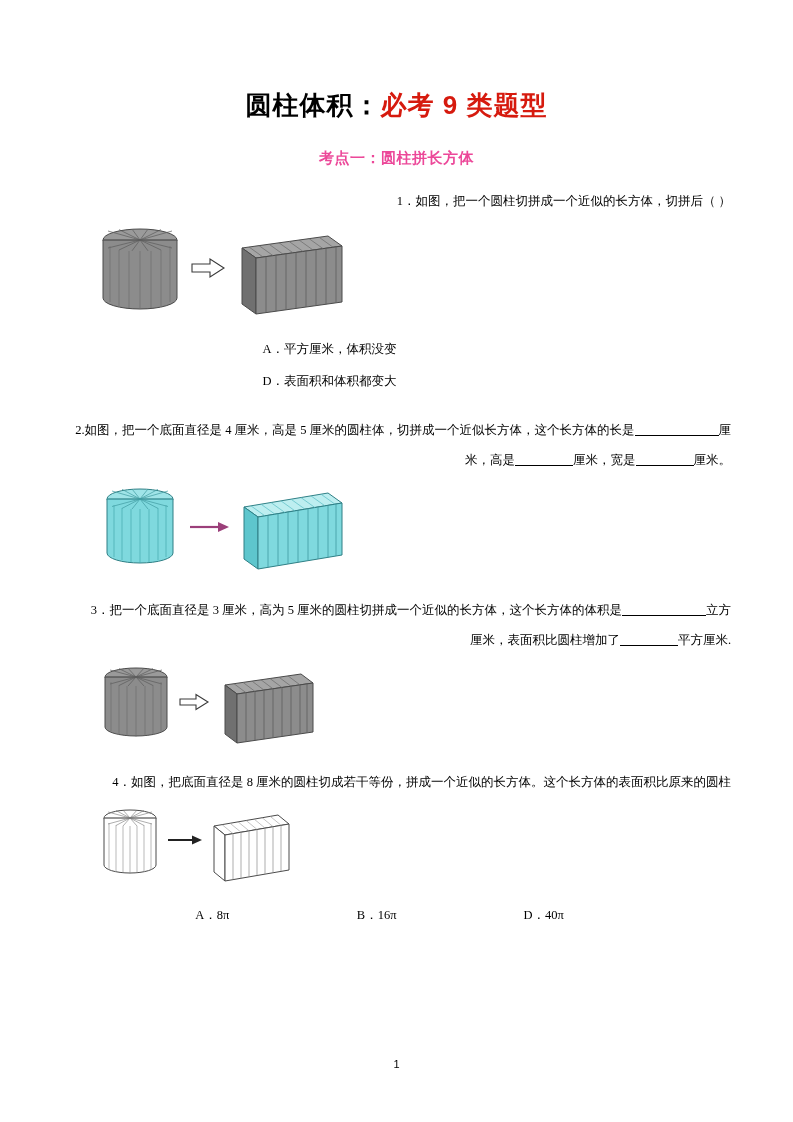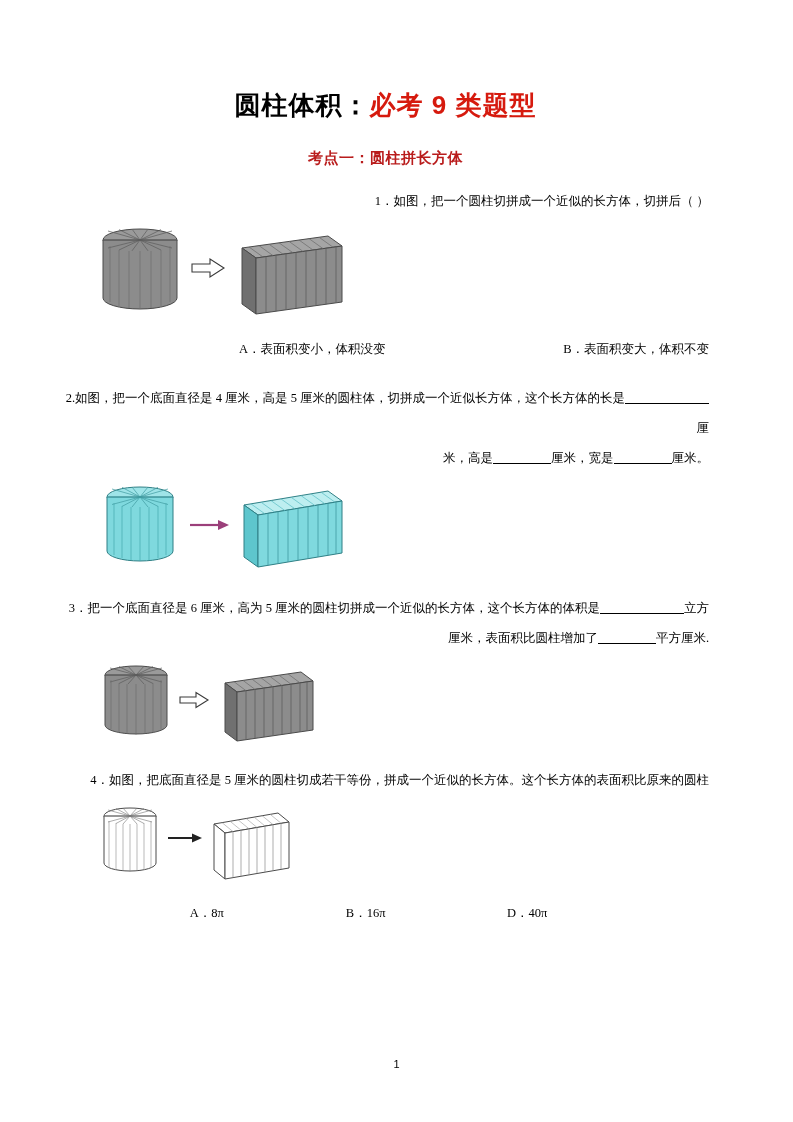--- a/index.html
+++ b/index.html
@@ -13,36 +13,36 @@
     font-family: "Liberation Serif", serif;
     color: #000000;
     position: relative;
     overflow: hidden;
   }
   .page {
     position: relative;
     width: 793px;
     height: 1122px;
     box-sizing: border-box;
-    padding: 70px 84px 40px 62px;
+    padding: 70px 62px 40px 62px;
   }
   .doc-title {
     text-align: center;
     font-family: "Liberation Sans", sans-serif;
     font-weight: bold;
     font-size: 26px;
     letter-spacing: 1px;
     margin: 18px 0 0 0;
   }
   .doc-title .red {
     color: #d61a0e;
   }
   .section-head {
     text-align: center;
-    color: #b91c1c;
+    color: #ec4899;
     font-family: "Liberation Sans", sans-serif;
     font-weight: bold;
     font-size: 15px;
     margin: 26px 0 0 0;
     letter-spacing: 0.5px;
   }
   .q {
     font-size: 12.5px;
     line-height: 30px;
     margin-top: 18px;
@@ -169,24 +169,24 @@
             <line x1="197" y1="15.4" x2="211" y2="25.4"></line>
             <line x1="207" y1="14" x2="221" y2="24"></line>
             <line x1="217" y1="12.6" x2="231" y2="22.6"></line>
             <line x1="227" y1="11.2" x2="241" y2="21.2"></line>
           </g>
         </g>
       </svg>
     </div>
     <div class="choices">
       <div class="choices-row">
-        <div class="ch c2">A．表面积变小，体积没变</div>
-        <div class="ch c2">B．表面积变大，体积不变</div>
+        <div class="ch c2">A．平方厘米，体积没变</div>
       </div>
       <div class="choices-row">
+        <div class="ch c2">D．表面积和体积都变大</div>
       </div>
     </div>
   </div>
 
   <div class="q">
     <div class="q-line">
       <span>2.</span><span>如图，把一个底面直径是 4 厘米，高是 5 厘米的圆柱体，切拼成一个近似长方体，这个长方体的长是</span><span class="blank-long"></span><span>厘</span>
     </div>
     <div class="q-line">
       <span class="indent">米，高是</span><span class="blank-mid"></span><span>厘米，宽是</span><span class="blank-mid"></span><span>厘米。</span>
@@ -250,21 +250,21 @@
             <line x1="219" y1="10.9" x2="233" y2="20.9"></line>
             <line x1="229" y1="9.2" x2="243" y2="19.2"></line>
           </g>
         </g>
       </svg>
     </div>
   </div>
 
   <div class="q">
     <div class="q-line">
-      <span>3．</span><span>把一个底面直径是 6 厘米，高为 5 厘米的圆柱切拼成一个近似的长方体，这个长方体的体积是</span><span class="blank-long"></span><span>立方</span>
+      <span>3．</span><span>把一个底面直径是 3 厘米，高为 5 厘米的圆柱切拼成一个近似的长方体，这个长方体的体积是</span><span class="blank-long"></span><span>立方</span>
     </div>
     <div class="q-line">
       <span class="indent">厘米，表面积比圆柱增加了</span><span class="blank-mid"></span><span>平方厘米.</span>
     </div>
     <div class="fig">
       <svg width="230" height="84" viewBox="0 0 230 84">
         <g>
           <ellipse cx="44" cy="12" rx="31" ry="9" fill="#9a9a9a" stroke="#4a4a4a" stroke-width="1"></ellipse>
           <path d="M13 12 L13 62 A31 9 0 0 0 75 62 L75 12 Z" fill="#8c8c8c" stroke="#4a4a4a" stroke-width="1"></path>
           <g stroke="#5c5c5c" stroke-width="0.7">
@@ -319,21 +319,21 @@
             <line x1="187" y1="12.2" x2="199" y2="21.2"></line>
             <line x1="196" y1="10.9" x2="208" y2="19.9"></line>
           </g>
         </g>
       </svg>
     </div>
   </div>
 
   <div class="q">
     <div class="q-line">
-      <span>4．</span><span>如图，把底面直径是 5 厘米的圆柱切成若干等份，拼成一个近似的长方体。这个长方体的表面积比原来的圆柱</span>
+      <span>4．</span><span>如图，把底面直径是 8 厘米的圆柱切成若干等份，拼成一个近似的长方体。这个长方体的表面积比原来的圆柱</span>
     </div>
     <div class="fig">
       <svg width="200" height="80" viewBox="0 0 200 80">
         <g>
           <ellipse cx="38" cy="11" rx="26" ry="8" fill="#ffffff" stroke="#4a4a4a" stroke-width="1"></ellipse>
           <path d="M12 11 L12 58 A26 8 0 0 0 64 58 L64 11 Z" fill="#ffffff" stroke="#4a4a4a" stroke-width="1"></path>
           <g stroke="#777777" stroke-width="0.6">
             <line x1="38" y1="11" x2="12" y2="11"></line>
             <line x1="38" y1="11" x2="16" y2="5"></line>
             <line x1="38" y1="11" x2="24" y2="3.5"></line>

